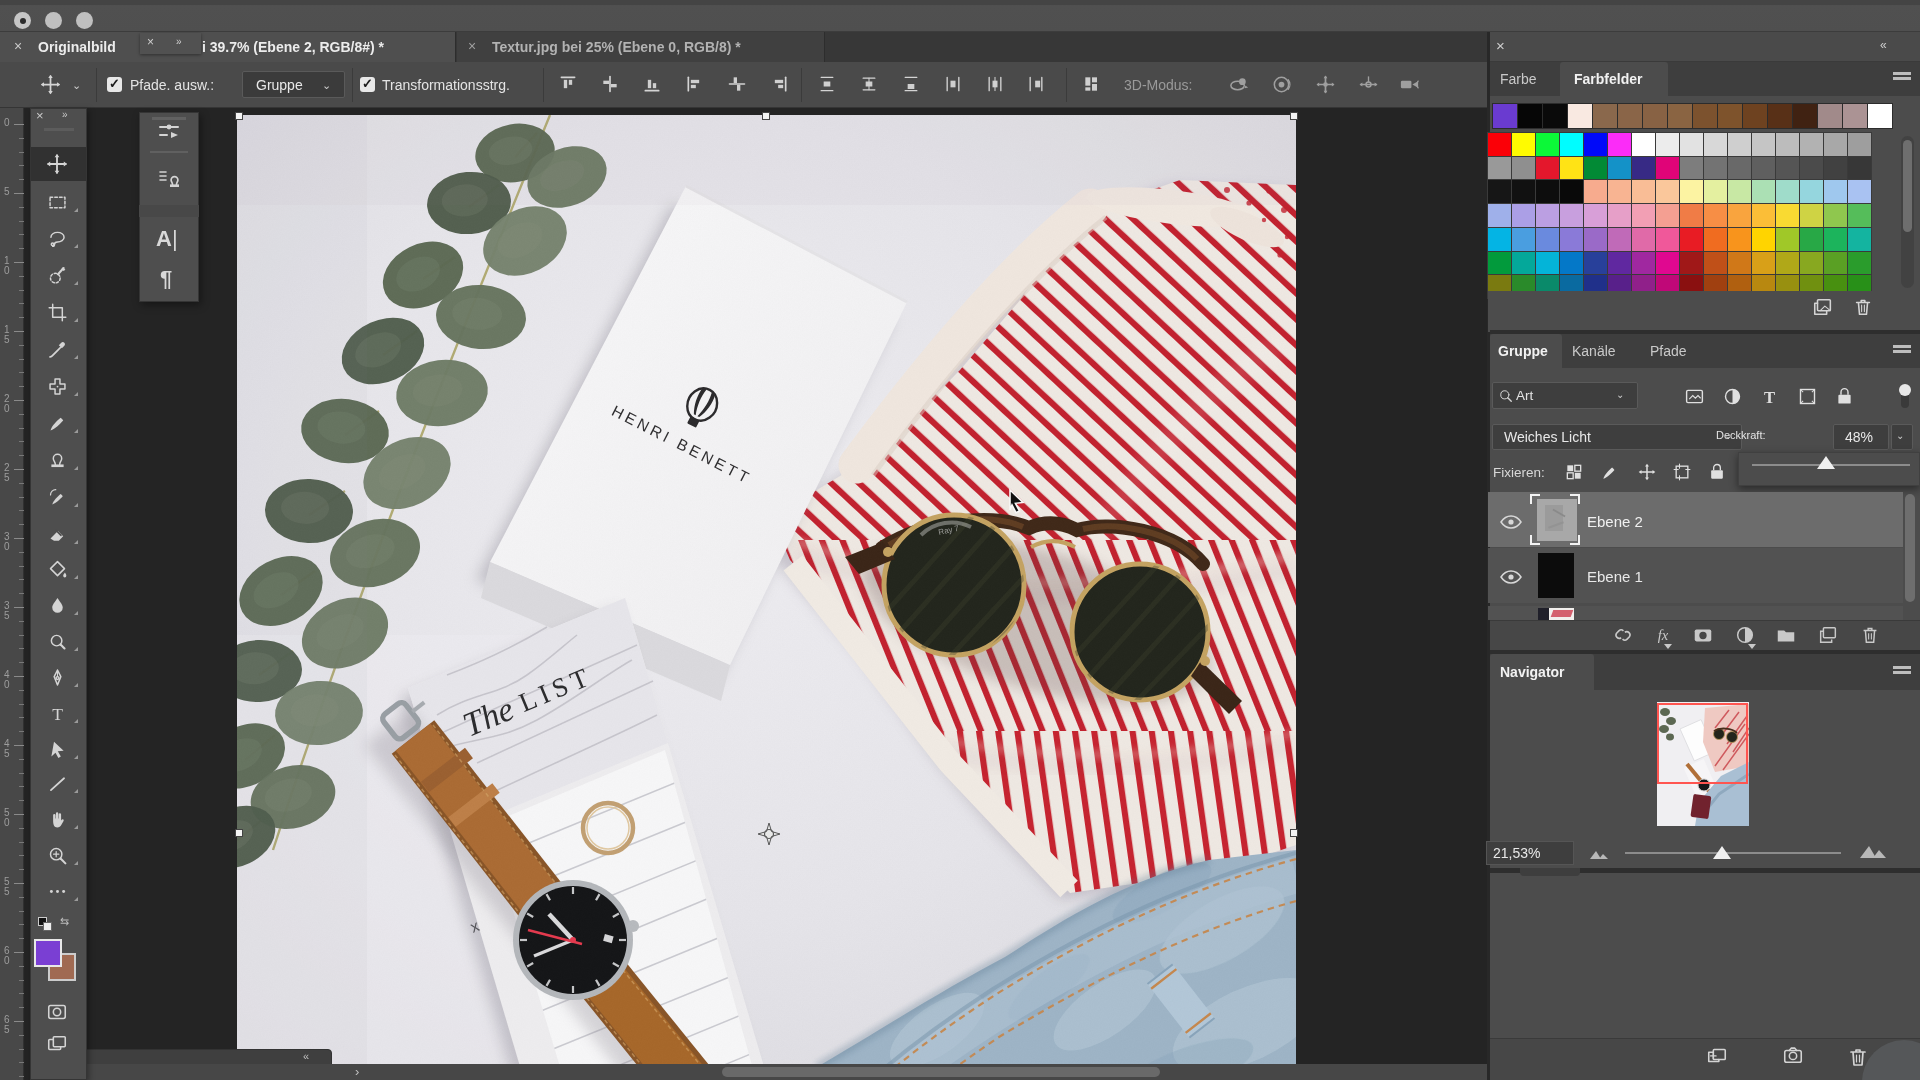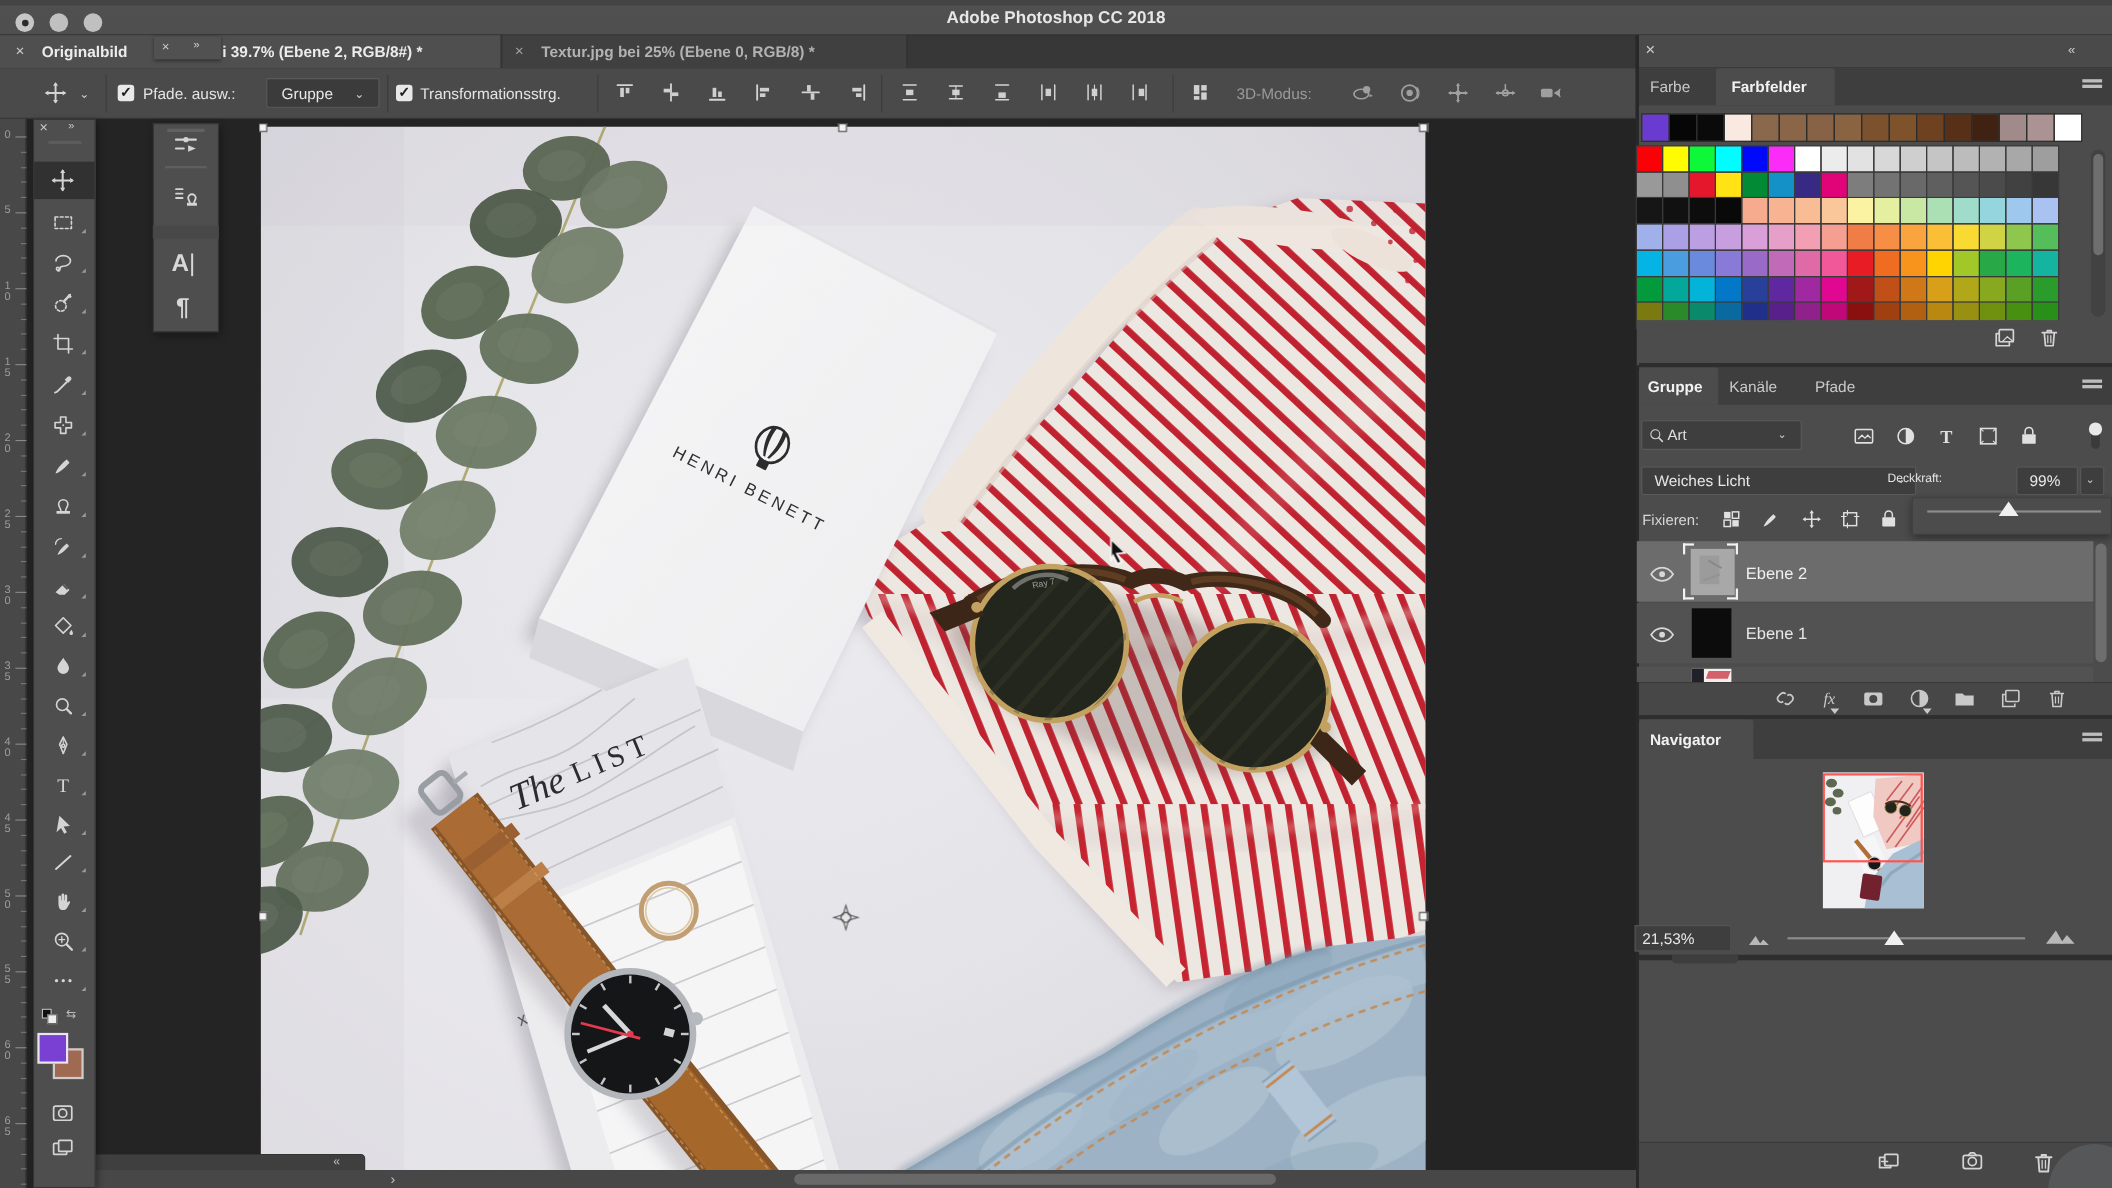--- a/index.html
+++ b/index.html
@@ -270,21 +270,20 @@
 <rect x="0" y="0" width="1059" height="90" fill="#8d8a96" opacity="0.04"></rect>
 <rect x="0" y="0" width="1059" height="965" filter="url(#grain)" opacity="0.03"></rect>
 </svg>
 
 <div style="position:absolute;left:0;top:0;width:1920px;height:32px;background:linear-gradient(#4a4a4a,#505050 20%,#4f4f4f);border-bottom:1px solid #3c3c3c"></div>
 <div style="position:absolute;left:0;top:0;width:1920px;height:5px;background:#444"></div>
 <div style="position:absolute;left:14px;top:12px;width:17px;height:17px;border-radius:9px;background:#c6c6c6"></div>
 <div style="position:absolute;left:20px;top:18px;width:6px;height:6px;border-radius:3px;background:#2c2c2c"></div>
 <div style="position:absolute;left:45px;top:12px;width:17px;height:17px;border-radius:9px;background:#c0c0c0"></div>
 <div style="position:absolute;left:76px;top:12px;width:17px;height:17px;border-radius:9px;background:#c0c0c0"></div>
-<div style="position:absolute;left:0;top:8px;width:1920px;text-align:center;color:#e6e6e6;font-size:15.5px;font-weight:bold">Adobe Photoshop CC 2018</div>
 
 <div style="position:absolute;left:0;top:32px;width:1487px;height:30px;background:#373737"></div>
 <div style="position:absolute;left:0;top:32px;width:456px;height:30px;background:#4f4f4f;border-right:1px solid #2d2d2d"></div>
 <div style="position:absolute;left:457px;top:32px;width:368px;height:30px;background:#404040;border-right:1px solid #2d2d2d"></div>
 <div style="position:absolute;left:14px;top:38px;color:#c9c9c9;font-size:14px">×</div>
 <div style="position:absolute;left:38px;top:39px;color:#ececec;font-size:14px;font-weight:bold">Originalbild</div>
 <div style="position:absolute;left:202px;top:39px;color:#ececec;font-size:14px;font-weight:bold">i 39.7% (Ebene 2, RGB/8#) *</div>
 <div style="position:absolute;left:140px;top:33px;width:61px;height:21px;background:#515151;box-shadow:0 1px 3px rgba(0,0,0,.4)"></div>
 <div style="position:absolute;left:147px;top:35px;color:#d0d0d0;font-size:12px">×</div>
 <div style="position:absolute;left:176px;top:36px;color:#d0d0d0;font-size:10px">»</div>
@@ -825,21 +824,21 @@
       <rect x="5" y="10" width="14" height="10" rx="1" fill="#e0e0e0" stroke="none"></rect>
       <path d="M8 10V7a4 4 0 0 1 8 0v3"></path>
     </svg>
     <div style="position:absolute;left:1901px;top:388px;width:8px;height:20px;background:#3a3a3a;border-radius:4px"></div>
     <div style="position:absolute;left:1899px;top:384px;width:12px;height:12px;background:#e8e8e8;border-radius:6px"></div>
     <div style="position:absolute;left:1492px;top:424px;width:250px;height:26px;background:#3e3e3e;border:1px solid #5a5a5a;border-radius:2px"></div>
     <div style="position:absolute;left:1504px;top:429px;color:#e8e8e8;font-size:14px">Weiches Licht</div>
     <div style="position:absolute;left:1724px;top:430px;color:#ccc;font-size:10px">⌄</div>
     <div style="position:absolute;left:1716px;top:429px;color:#e4e4e4;font-size:11px">Deckkraft:</div>
     <div style="position:absolute;left:1833px;top:424px;width:56px;height:26px;background:#3e3e3e;border:1px solid #5a5a5a;border-radius:2px"></div>
-    <div style="position:absolute;left:1845px;top:429px;color:#e8e8e8;font-size:14px">99%</div>
+    <div style="position:absolute;left:1845px;top:429px;color:#e8e8e8;font-size:14px">48%</div>
     <div style="position:absolute;left:1891px;top:424px;width:22px;height:26px;background:#3e3e3e;border:1px solid #5a5a5a;border-radius:2px"></div>
     <div style="position:absolute;left:1896px;top:430px;color:#ccc;font-size:10px">⌄</div>
     <div style="position:absolute;left:1738px;top:452px;width:182px;height:34px;background:#4c4c4c;border:1px solid #404040;box-shadow:0 3px 8px rgba(0,0,0,.45)"></div>
     <div style="position:absolute;left:1752px;top:464px;width:158px;height:2px;background:#8c8c8c"></div>
     <div style="position:absolute;left:1817px;top:456px;width:0;height:0;border-left:9px solid transparent;border-right:9px solid transparent;border-bottom:13px solid #f0f0f0"></div>
     <div style="position:absolute;left:1493px;top:465px;color:#d8d8d8;font-size:13.5px">Fixieren:</div>
     <svg style="position:absolute;left:1564px;top:462px" width="20" height="20" viewBox="0 0 24 24" fill="none" stroke="#e0e0e0" stroke-width="1.6">
       <rect x="4" y="4" width="7" height="7" fill="#e0e0e0" stroke="none"></rect>
       <rect x="13" y="13" width="7" height="7" fill="#e0e0e0" stroke="none"></rect>
       <rect x="4" y="13" width="7" height="7"></rect>

